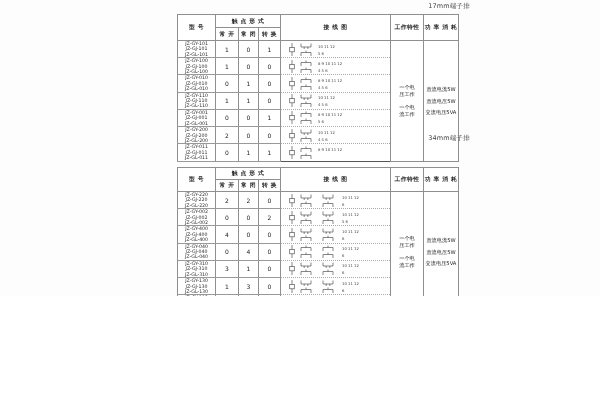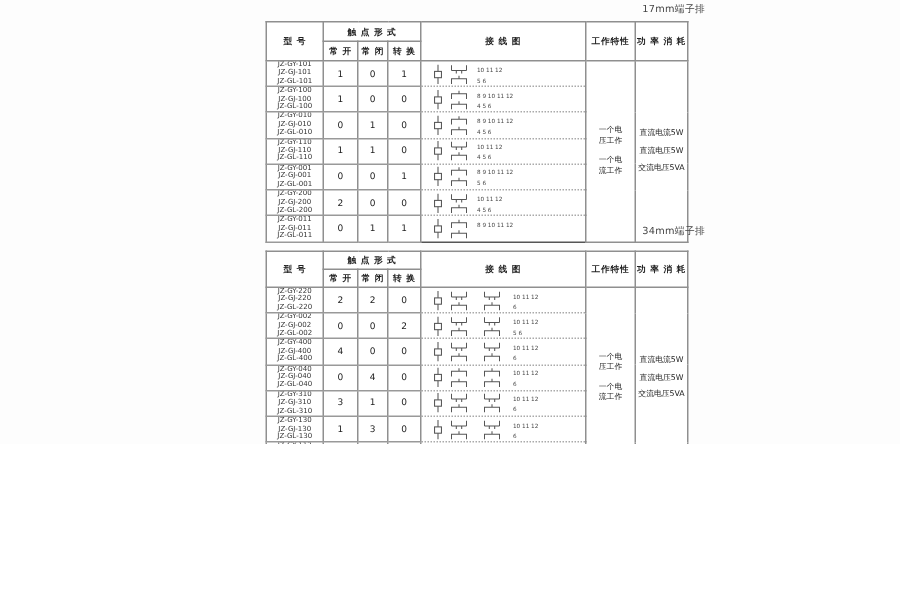--- a/index.html
+++ b/index.html
@@ -1,19 +1,19 @@
 <!DOCTYPE html>
 <html><head>
 <meta charset="utf-8">
 <style>
   html,body{margin:0;padding:0;background:#fff;}
   .page{position:relative;width:600px;height:296px;background:#fdfdfd;overflow:hidden;
         font-family:"DejaVu Sans",sans-serif;color:#333;padding-left:12px;}
   .sec-label{position:absolute;right:142px;font-size:6.5px;color:#444;letter-spacing:.2px;}
-  #lab17{top:2px;} #lab34{top:150px;margin-left:28px;}
+  #lab17{top:2px;} #lab34{top:134px;margin-left:28px;}
 
   table.spec{position:absolute;left:177px;width:281px;border-collapse:collapse;table-layout:fixed;
              background:#fff;border:1px solid #555;}
   #t17{top:14px;} #t34{top:167px;}
   .spec th,.spec td{border:1px solid #8f8f8f;padding:0;text-align:center;vertical-align:middle;overflow:hidden;}
   .spec th{font-size:5.8px;font-weight:600;color:#222;letter-spacing:.5px;}
   #t17 thead tr{height:13px;} #t34 thead tr{height:12px;}
   #t17 tbody tr{height:15.2px;} #t34 tbody tr{height:13.8px;}
   .model{font-size:4.7px;line-height:1.15;color:#333;letter-spacing:0;}
   .preline{white-space:pre-line;}

